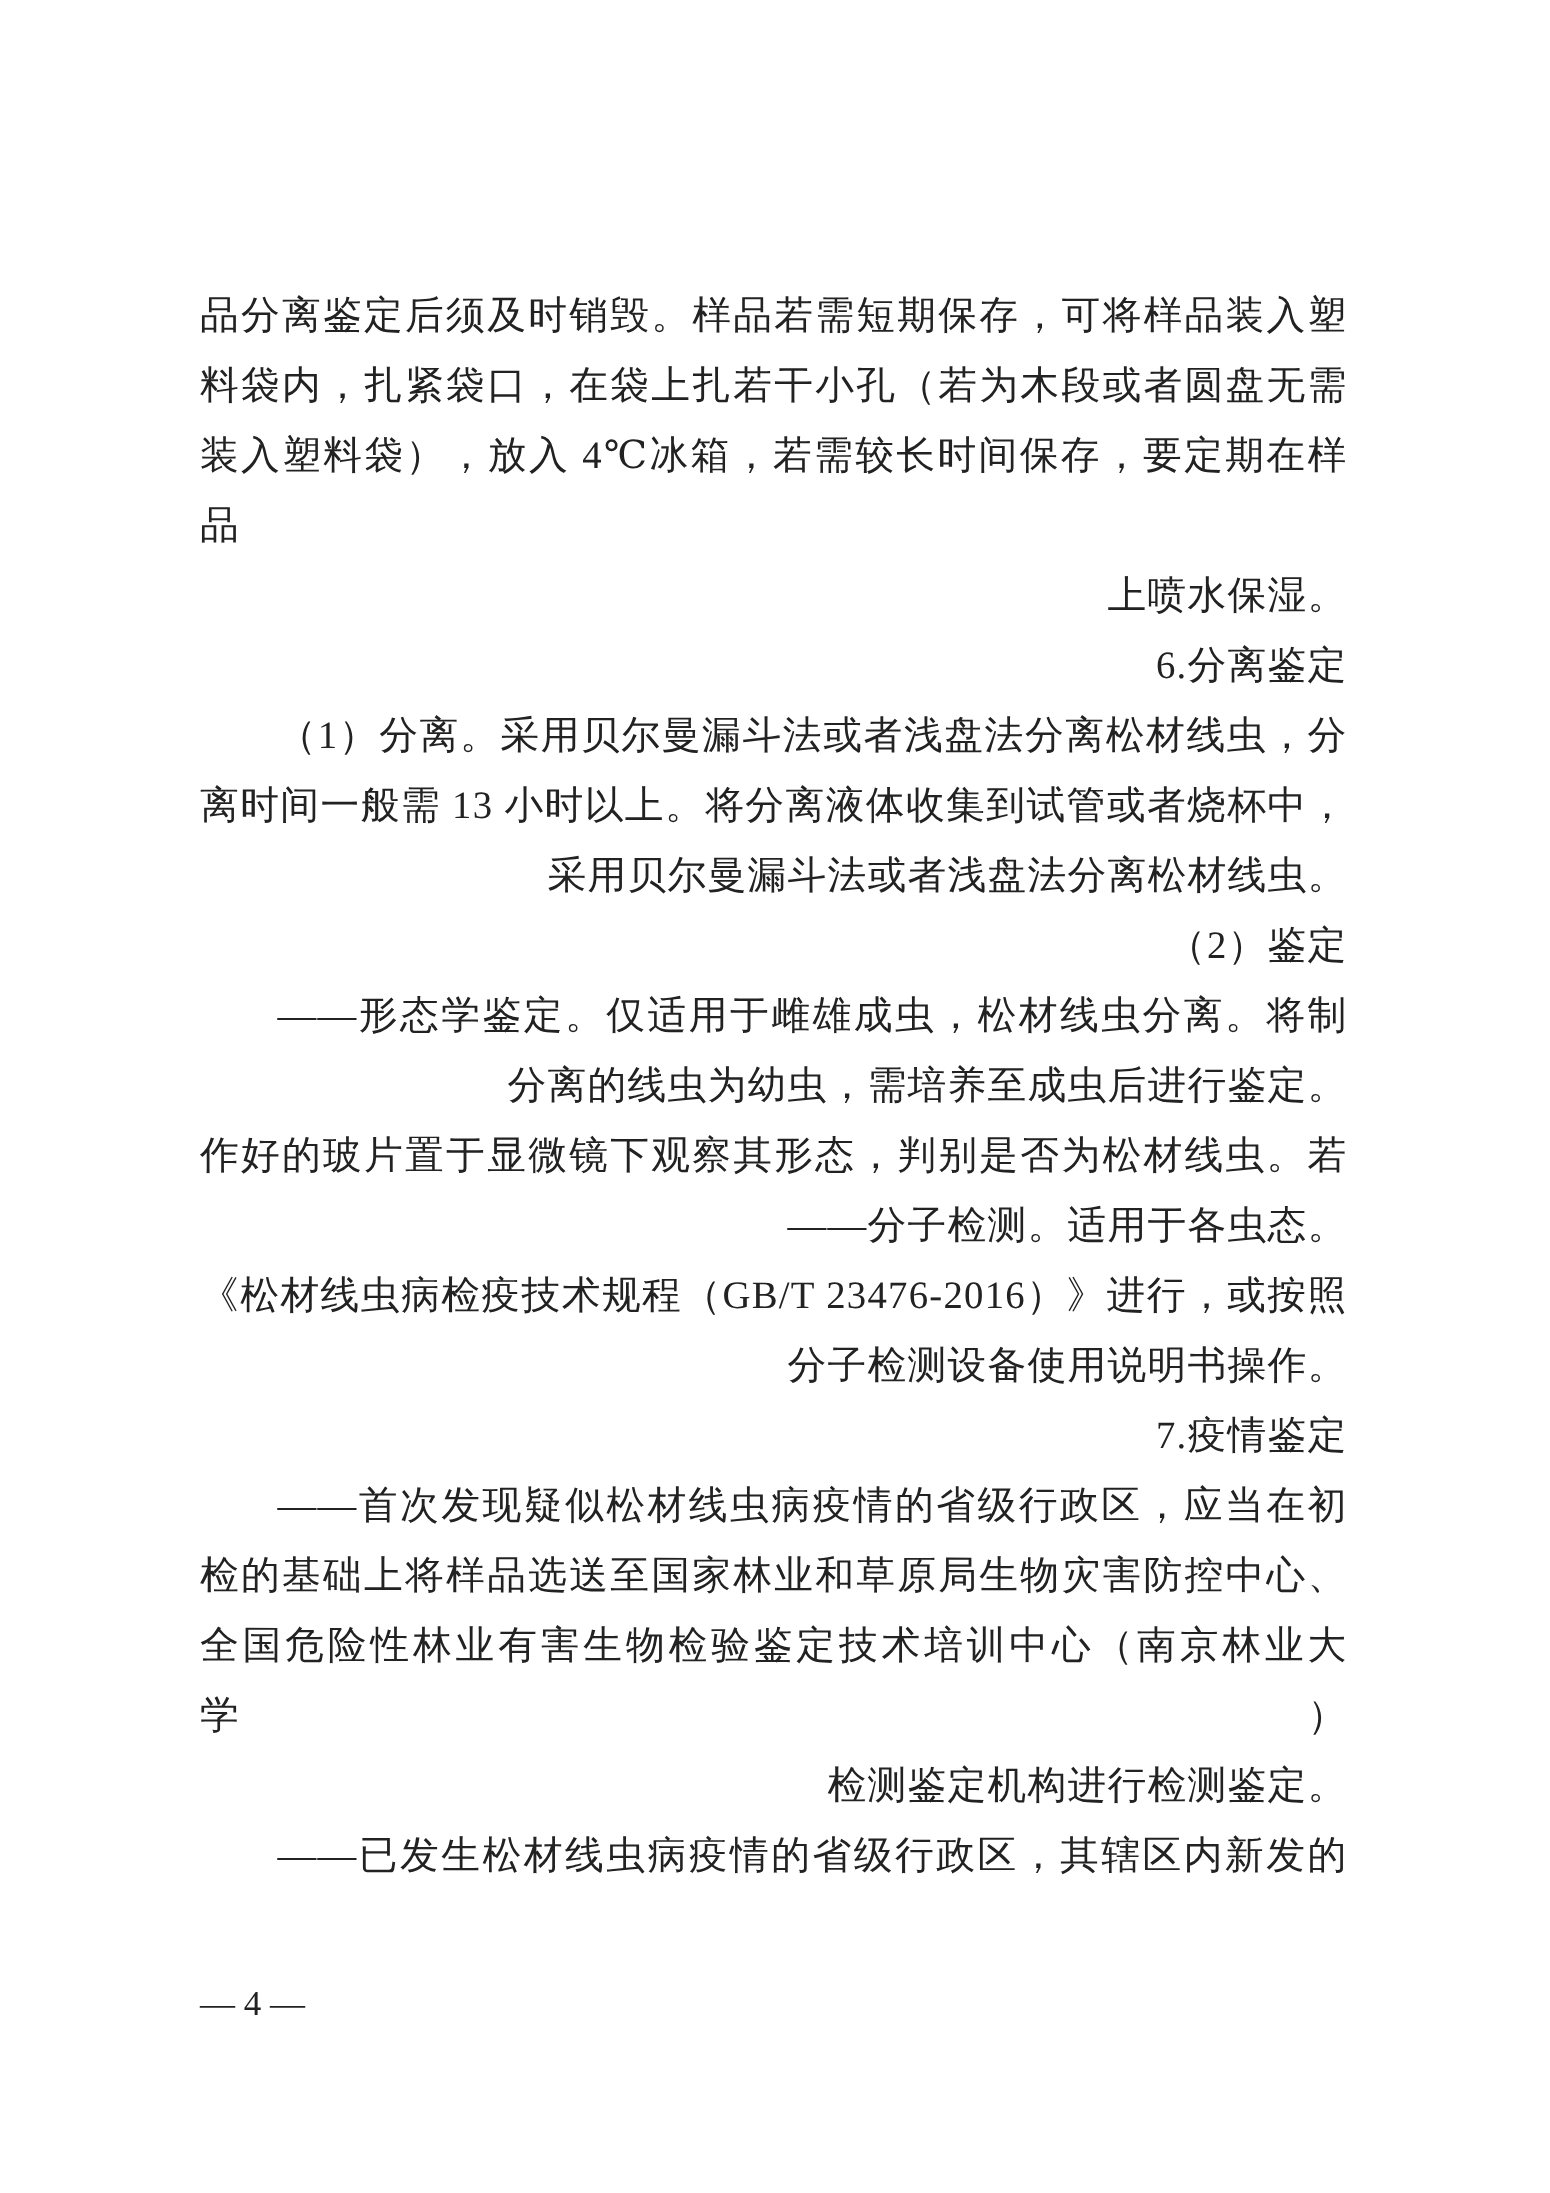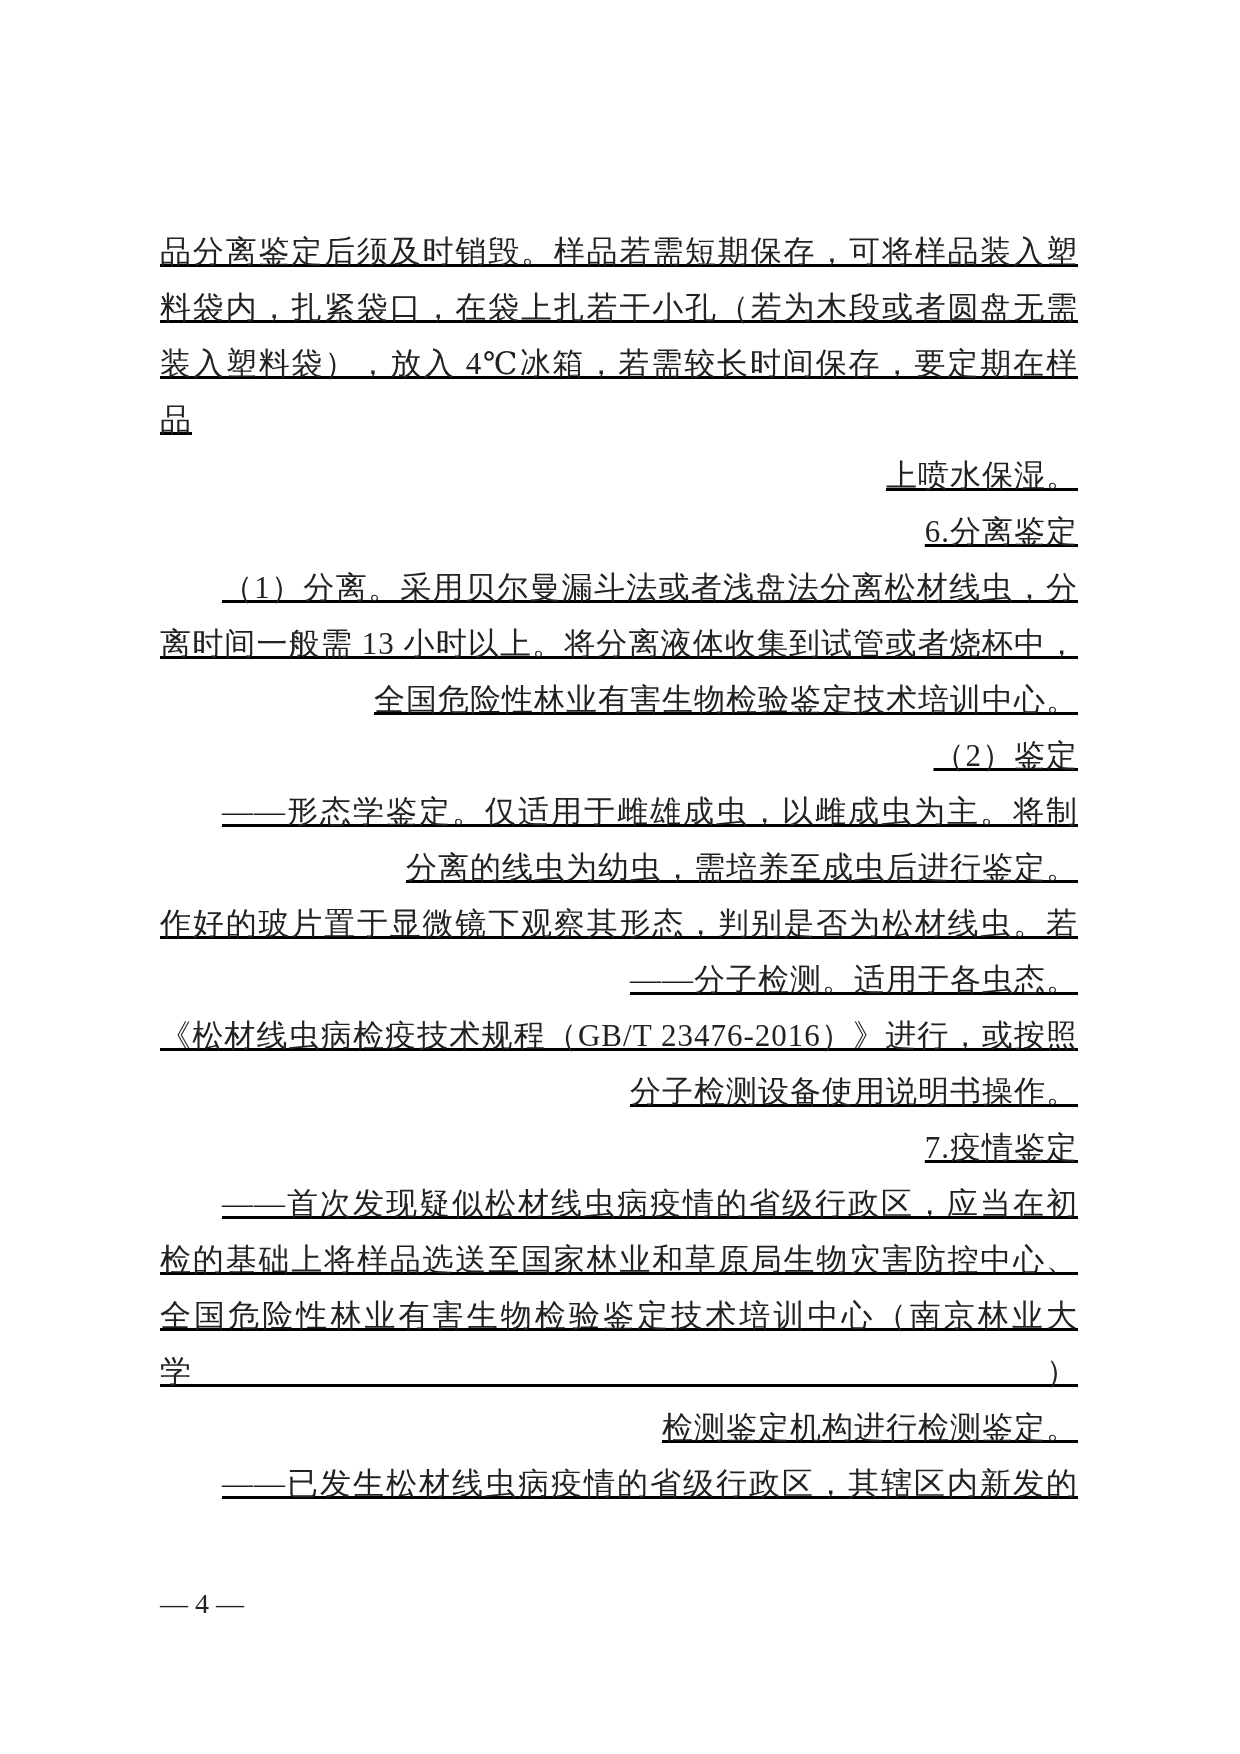--- a/index.html
+++ b/index.html
@@ -10,21 +10,20 @@
     margin: 0 auto;
     background: #ffffff;
     overflow: hidden;
     font-family: "Liberation Serif", "DejaVu Serif", serif;
   }
   .content {
     position: absolute;
     left: 160px;
     top: 224px;
     width: 918px;
-    text-decoration: underline;
   }
   .line {
     font-size: 31px;
     line-height: 56px;
     color: #222222;
     text-align: right;
     font-weight: normal;
     letter-spacing: 1px;
   }
   .line.fill {
@@ -48,23 +47,23 @@
 
 <div class="page">
   <div class="content">
     <div class="line fill">品分离鉴定后须及时销毁。样品若需短期保存，可将样品装入塑</div>
     <div class="line fill">料袋内，扎紧袋口，在袋上扎若干小孔（若为木段或者圆盘无需</div>
     <div class="line fill">装入塑料袋），放入 4℃冰箱，若需较长时间保存，要定期在样品</div>
     <div class="line">上喷水保湿。</div>
     <div class="line indent">6.分离鉴定</div>
     <div class="line indent fill">（1）分离。采用贝尔曼漏斗法或者浅盘法分离松材线虫，分</div>
     <div class="line fill">离时间一般需 13 小时以上。将分离液体收集到试管或者烧杯中，</div>
-    <div class="line">全国危险性林业有害生物检验鉴定技术培训中心。</div>
+    <div class="line">采用贝尔曼漏斗法或者浅盘法分离松材线虫。</div>
     <div class="line indent">（2）鉴定</div>
-    <div class="line indent fill">——形态学鉴定。仅适用于雌雄成虫，以雌成虫为主。将制</div>
+    <div class="line indent fill">——形态学鉴定。仅适用于雌雄成虫，松材线虫分离。将制</div>
     <div class="line">分离的线虫为幼虫，需培养至成虫后进行鉴定。</div>
     <div class="line fill">作好的玻片置于显微镜下观察其形态，判别是否为松材线虫。若</div>
     <div class="line indent">——分子检测。适用于各虫态。</div>
     <div class="line fill">《松材线虫病检疫技术规程（GB/T 23476-2016）》进行，或按照</div>
     <div class="line">分子检测设备使用说明书操作。</div>
     <div class="line indent">7.疫情鉴定</div>
     <div class="line indent fill">——首次发现疑似松材线虫病疫情的省级行政区，应当在初</div>
     <div class="line fill">检的基础上将样品选送至国家林业和草原局生物灾害防控中心、</div>
     <div class="line fill">全国危险性林业有害生物检验鉴定技术培训中心（南京林业大学）</div>
     <div class="line">检测鉴定机构进行检测鉴定。</div>

